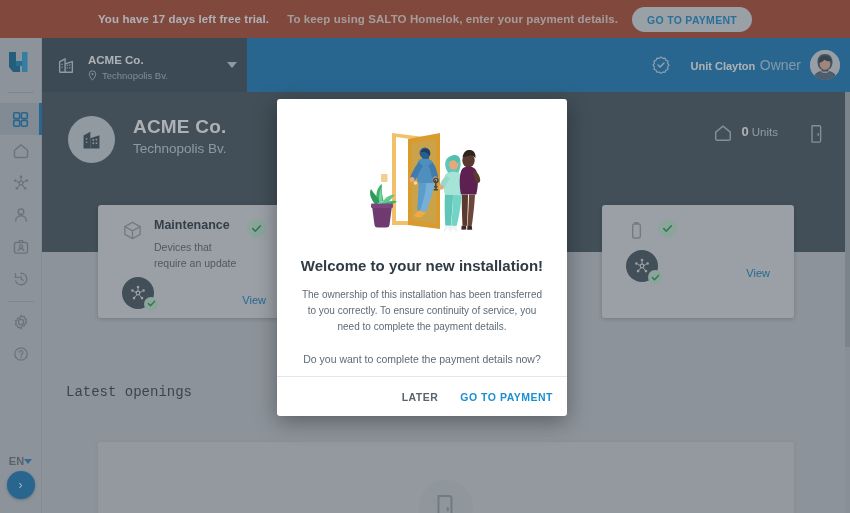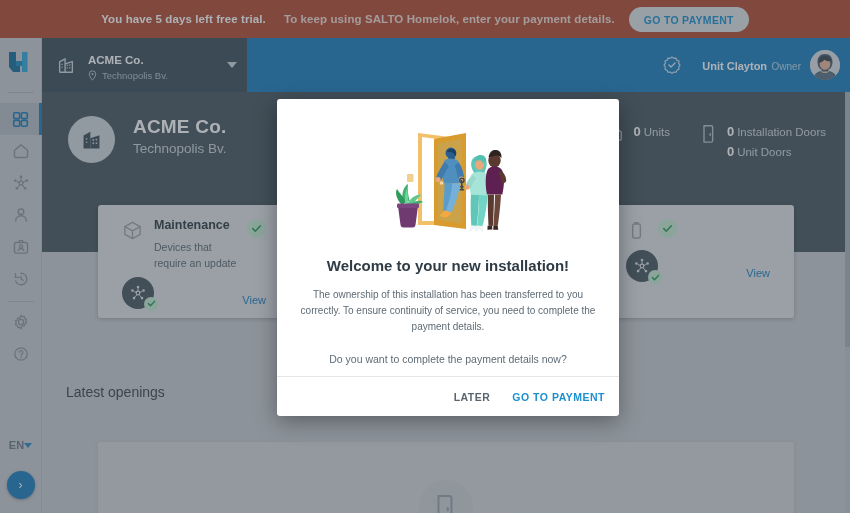--- a/index.html
+++ b/index.html
@@ -53,21 +53,21 @@
   }
   .rail-item.active { background: #b6bcc4; color: #1b7fbf; }
   .rail-item.active::after {
     content: ""; position: absolute; right: 0; top: 0; bottom: 0; width: 3px;
     background: #1b7fbf;
   }
   .rail-spacer { flex: 1; }
   .rail-lang {
     display: flex; align-items: center; 
     color: #6f7a85; font-size: 11px; font-weight: bold;
-    margin-bottom: 20px; cursor: pointer;
+    margin-bottom: 4px; cursor: pointer;
   }
   .lang-caret { width: 0; height: 0; border-left: 4px solid transparent; border-right: 4px solid transparent; border-top: 5px solid #2a8ac4; }
   .rail-fab {
     width: 28px; height: 28px; border-radius: 50%;
     background: #1b7fbf; color: #fff;
     display: flex; align-items: center; justify-content: center;
     margin-bottom: 14px; cursor: pointer;
     font-size: 12px;
     box-shadow: 0 1px 3px rgba(0,0,0,.3);
   }
@@ -86,21 +86,21 @@
   .inst-icon { color: #cfd6dc; display: flex; margin-right: 12px; }
   .inst-txt { flex: 1; }
   .inst-name { color: #ffffff; font-size: 11.5px; font-weight: bold; line-height: 1.3; }
   .inst-sub { color: #b3bfc9; font-size: 9.5px; display: flex; align-items: center; gap: 5px; margin-top: 2px; }
   .inst-caret { width: 0; height: 0; border-left: 5px solid transparent; border-right: 5px solid transparent; border-top: 6px solid #cfd6dc; }
   .appbar-spacer { flex: 1; }
   .appbar-verify { color: #cfe3f1; margin-right: 20px; display: flex; cursor: pointer; }
   .appbar-user { display: flex; align-items: center; margin-right: 10px; cursor: pointer; }
   .user-txt { text-align: right; margin-right: 9px; }
   .user-name { color: #ffffff; font-size: 11px; font-weight: bold; line-height: 1.3; }
-  .user-role { color: #b8d4e8; font-size: 10px; margin-top: 11px; }
+  .user-role { color: #b8d4e8; font-size: 14px; margin-top: 11px; }
   .avatar { width: 30px; height: 30px; border-radius: 50%; overflow: hidden; background: #d7dde2; }
 
   
   .page-head {
     position: absolute; top: 92px; left: 42px; right: 0; height: 160px;
     background: #47565f; z-index: 5;
     display: flex; align-items: flex-start; padding: 24px 24px 0 26px;
   }
   .ph-avatar {
     width: 47px; height: 47px; border-radius: 50%;
@@ -148,42 +148,42 @@
     width: 14px; height: 14px; border-radius: 50%; background: #c6ead3;
     display: flex; align-items: center; justify-content: center;
     color: #2a9d5c;
   }
   .card-spacer { flex: 1; }
   .card-view { color: #1b7fbf; font-size: 11px; cursor: pointer; padding-bottom: 3px; }
 
   
   .openings-title {
     position: absolute; top: 384px; left: 66px;
-    font-size: 14px; color: #3c454d; z-index: 4;
+    font-size: 14px; color: #3c454d; z-index: 4; font-family: Liberation Mono, monospace;
   }
   .openings-card {
     position: absolute; top: 442px; left: 98px; right: 56px; bottom: -40px;
     background: #d2d6da; border-radius: 3px;
     box-shadow: 0 1px 4px rgba(0,0,0,.10);
     z-index: 3;
     display: flex; justify-content: center; padding-top: 38px;
   }
   .openings-empty-ico {
     width: 54px; height: 54px; border-radius: 50%;
     background: #cbd0d5; color: #9aa3ab;
     display: flex; align-items: center; justify-content: center;
   }
 
   
   .scrim {
     position: absolute; top: 0; left: 0; right: 0; bottom: 0;
     background: rgba(60,70,78,.42); z-index: 50;
   }
   .modal {
-    position: absolute; left: 277px; top: 99px; width: 342px; height: 317px;
+    position: absolute; left: 277px; top: 99px; width: 290px; height: 317px;
     background: #ffffff; border-radius: 3px;
     box-shadow: 0 6px 22px rgba(0,0,0,.35);
     z-index: 60;
     display: flex; flex-direction: column;
   }
   .modal-body { flex: 1; padding: 18px 22px 0; display: flex; flex-direction: column; align-items: center; }
   .modal-illus { width: 120px; height: 130px; }
   .modal-title {
     font-size: 15px; font-weight: bold; color: #2f3b45;
     margin-top: 10px; text-align: center;
@@ -214,21 +214,21 @@
     background: #bfc4ca; z-index: 6;
   }
   .scroll-thumb { position: absolute; top: 0; left: 0; width: 5px; height: 255px; background: #aab0b7; }
 </style>
 </head>
 <body>
 
 <div class="app">
 
   <div class="trial-banner">
-    <span class="trial-strong">You have 5 days left free trial.</span>
+    <span class="trial-strong">You have 17 days left free trial.</span>
     <span class="trial-rest">To keep using SALTO Homelok, enter your payment details.</span>
     <button class="trial-btn">GO TO PAYMENT</button>
   </div>
 
   <div class="rail">
     <div class="rail-logo">
       <svg width="26" height="22" viewBox="0 0 26 22" aria-hidden="true">
         <path d="M1 1 h7 v12 h4 v8 h-7 l-4 -5 z" fill="#156f9e"></path>
         <path d="M14 1 h5.5 v20 h-5.5 z" fill="#2ea8dd"></path>
         <path d="M8 10 h6 v5 h-6 z" fill="#1d8bc0"></path>
@@ -394,28 +394,20 @@
           </span>
         </span>
       </div>
       <div class="stat">
         <span class="stat-ico">
           <svg width="18" height="20" viewBox="0 0 18 22" aria-hidden="true">
             <path d="M3.5 3 h8 a1.5 1.5 0 0 1 1.5 1.5 v15 a1.5 1.5 0 0 1 -1.5 1.5 h-8 z" fill="none" stroke="currentColor" stroke-width="1.5" stroke-linejoin="round"></path>
             <path d="M10.3 11.8 v1.6" stroke="currentColor" stroke-width="1.6" stroke-linecap="round"></path>
           </svg>
         </span>
-        <span>
-          <div class="stat-line">
-            <span class="stat-num">0</span><span>Installation Doors</span>
-          </div>
-          <div class="stat-line">
-            <span class="stat-num">0</span><span>Unit Doors</span>
-          </div>
-        </span>
       </div>
     </div>
   </div>
 
   <div class="scroll-sliver">
     <div class="scroll-thumb"></div>
   </div>
 
   <div class="cards">
 

